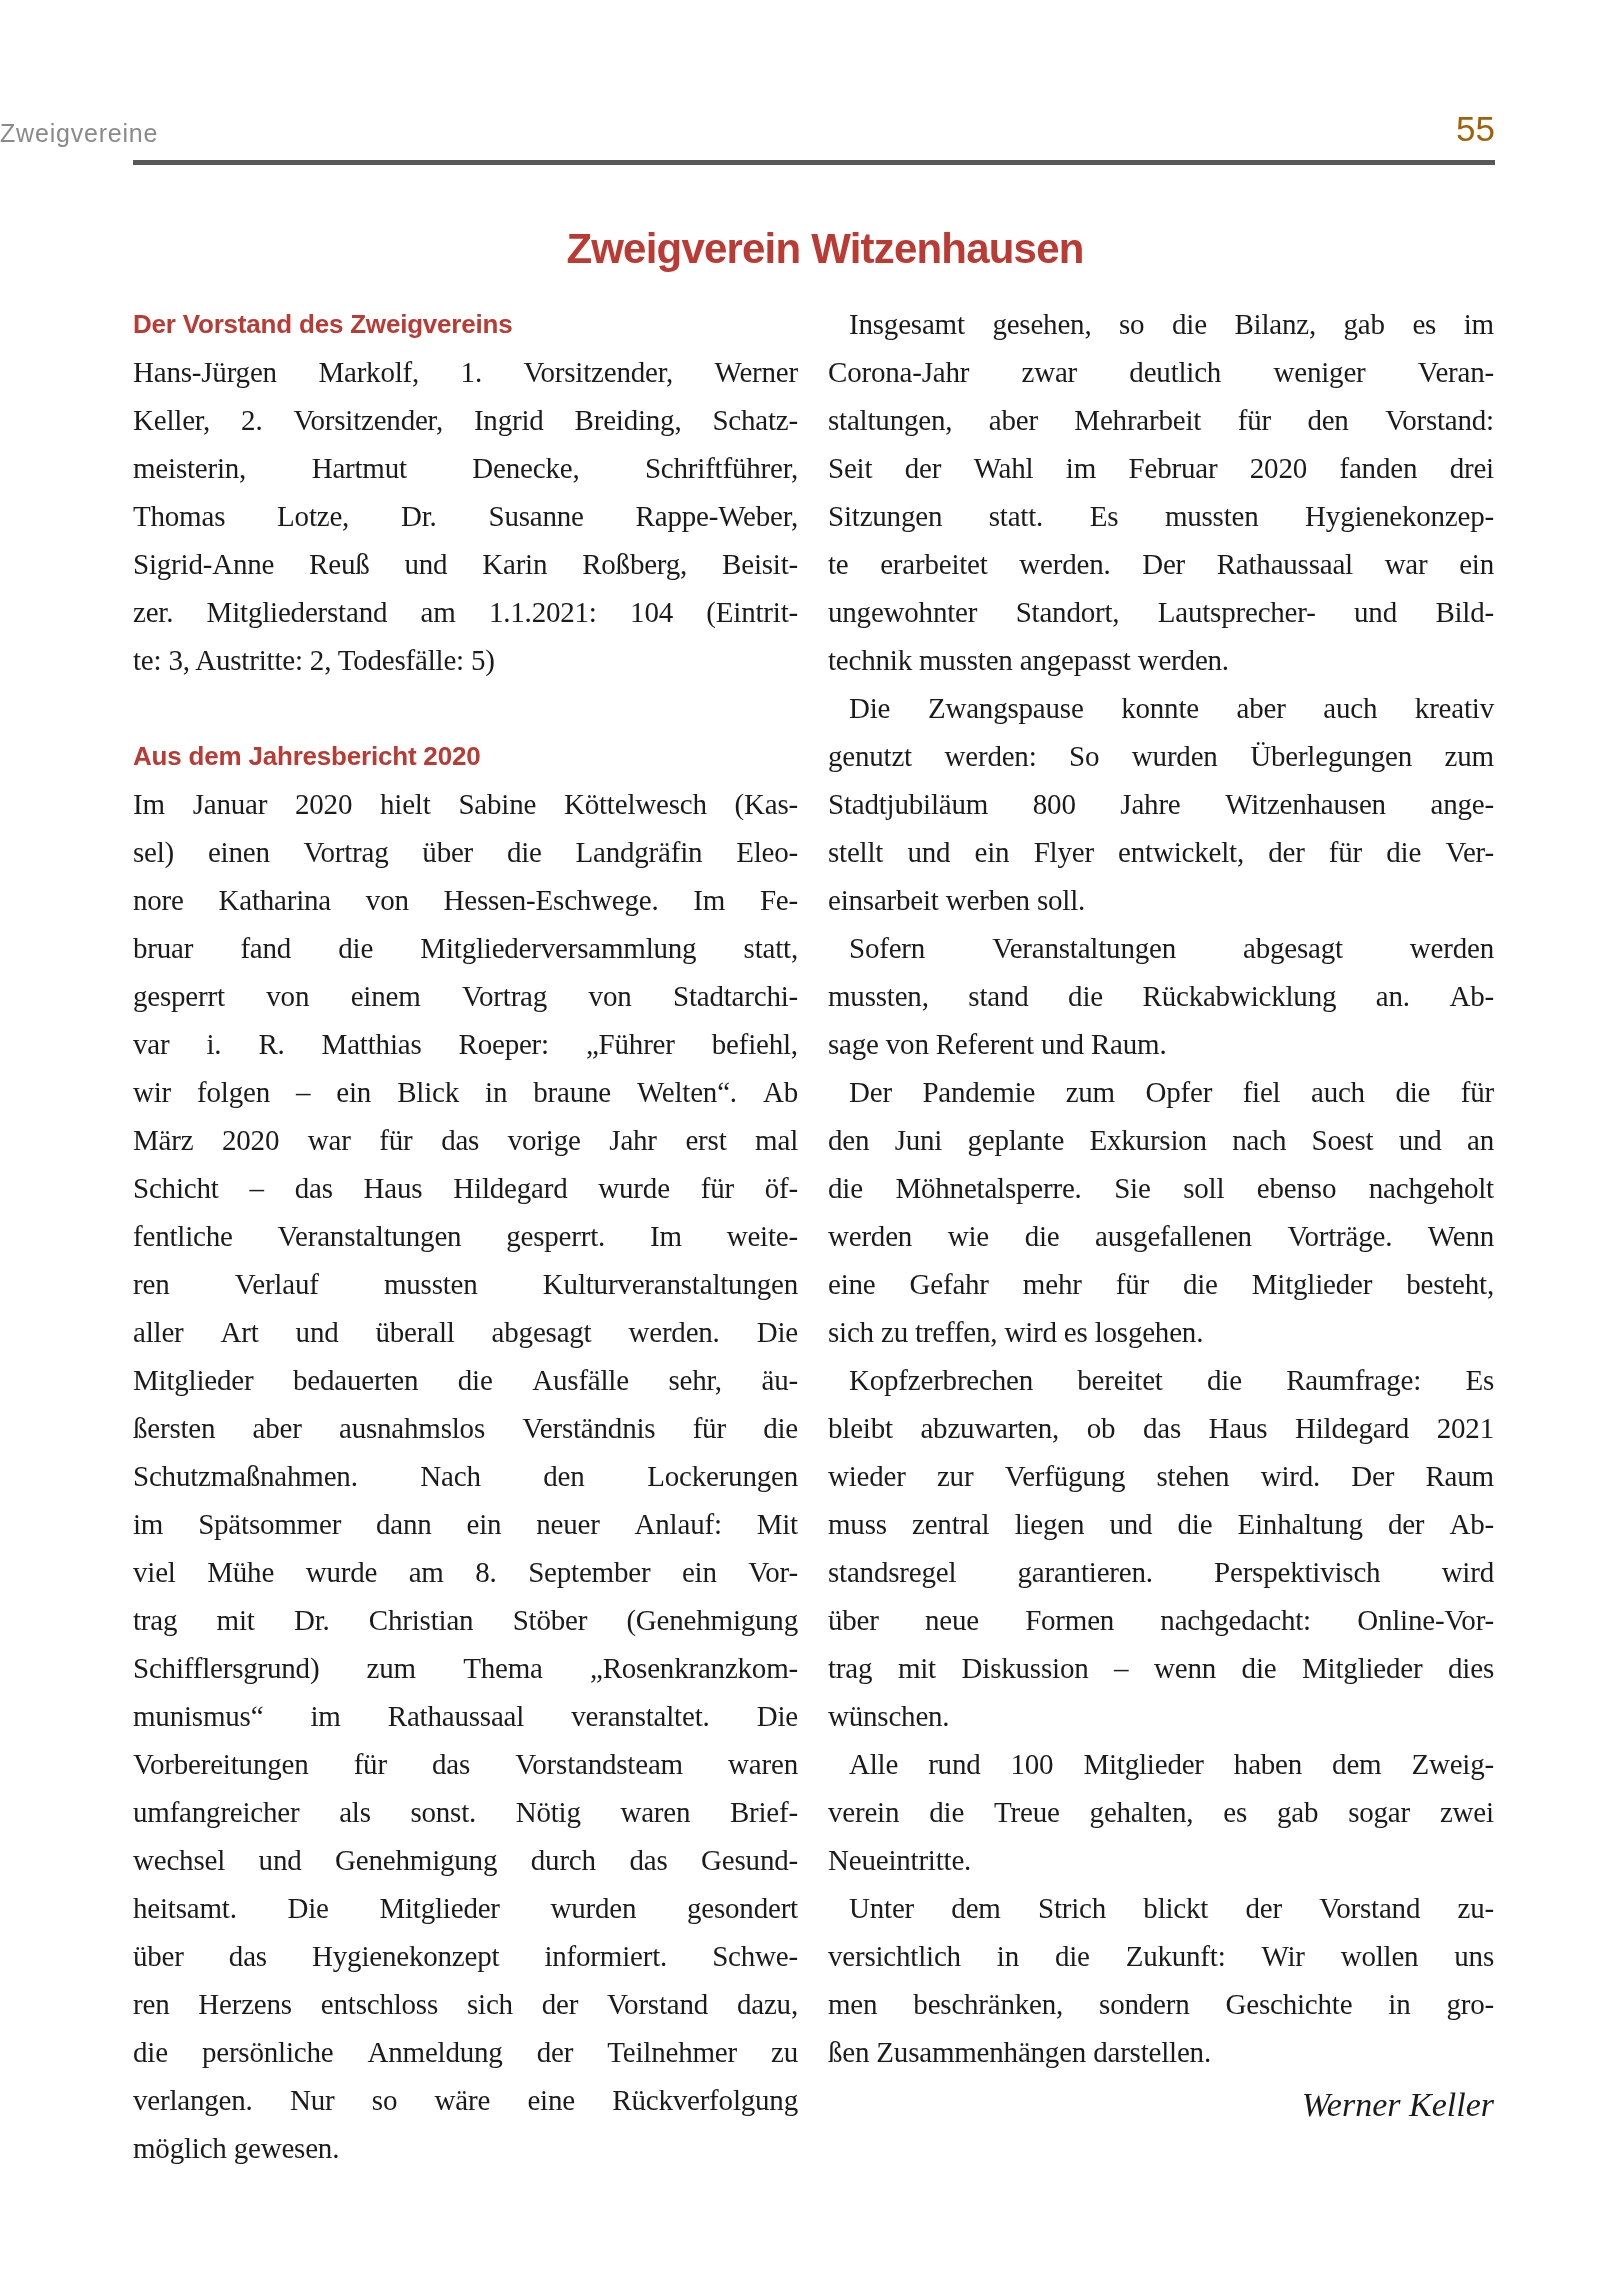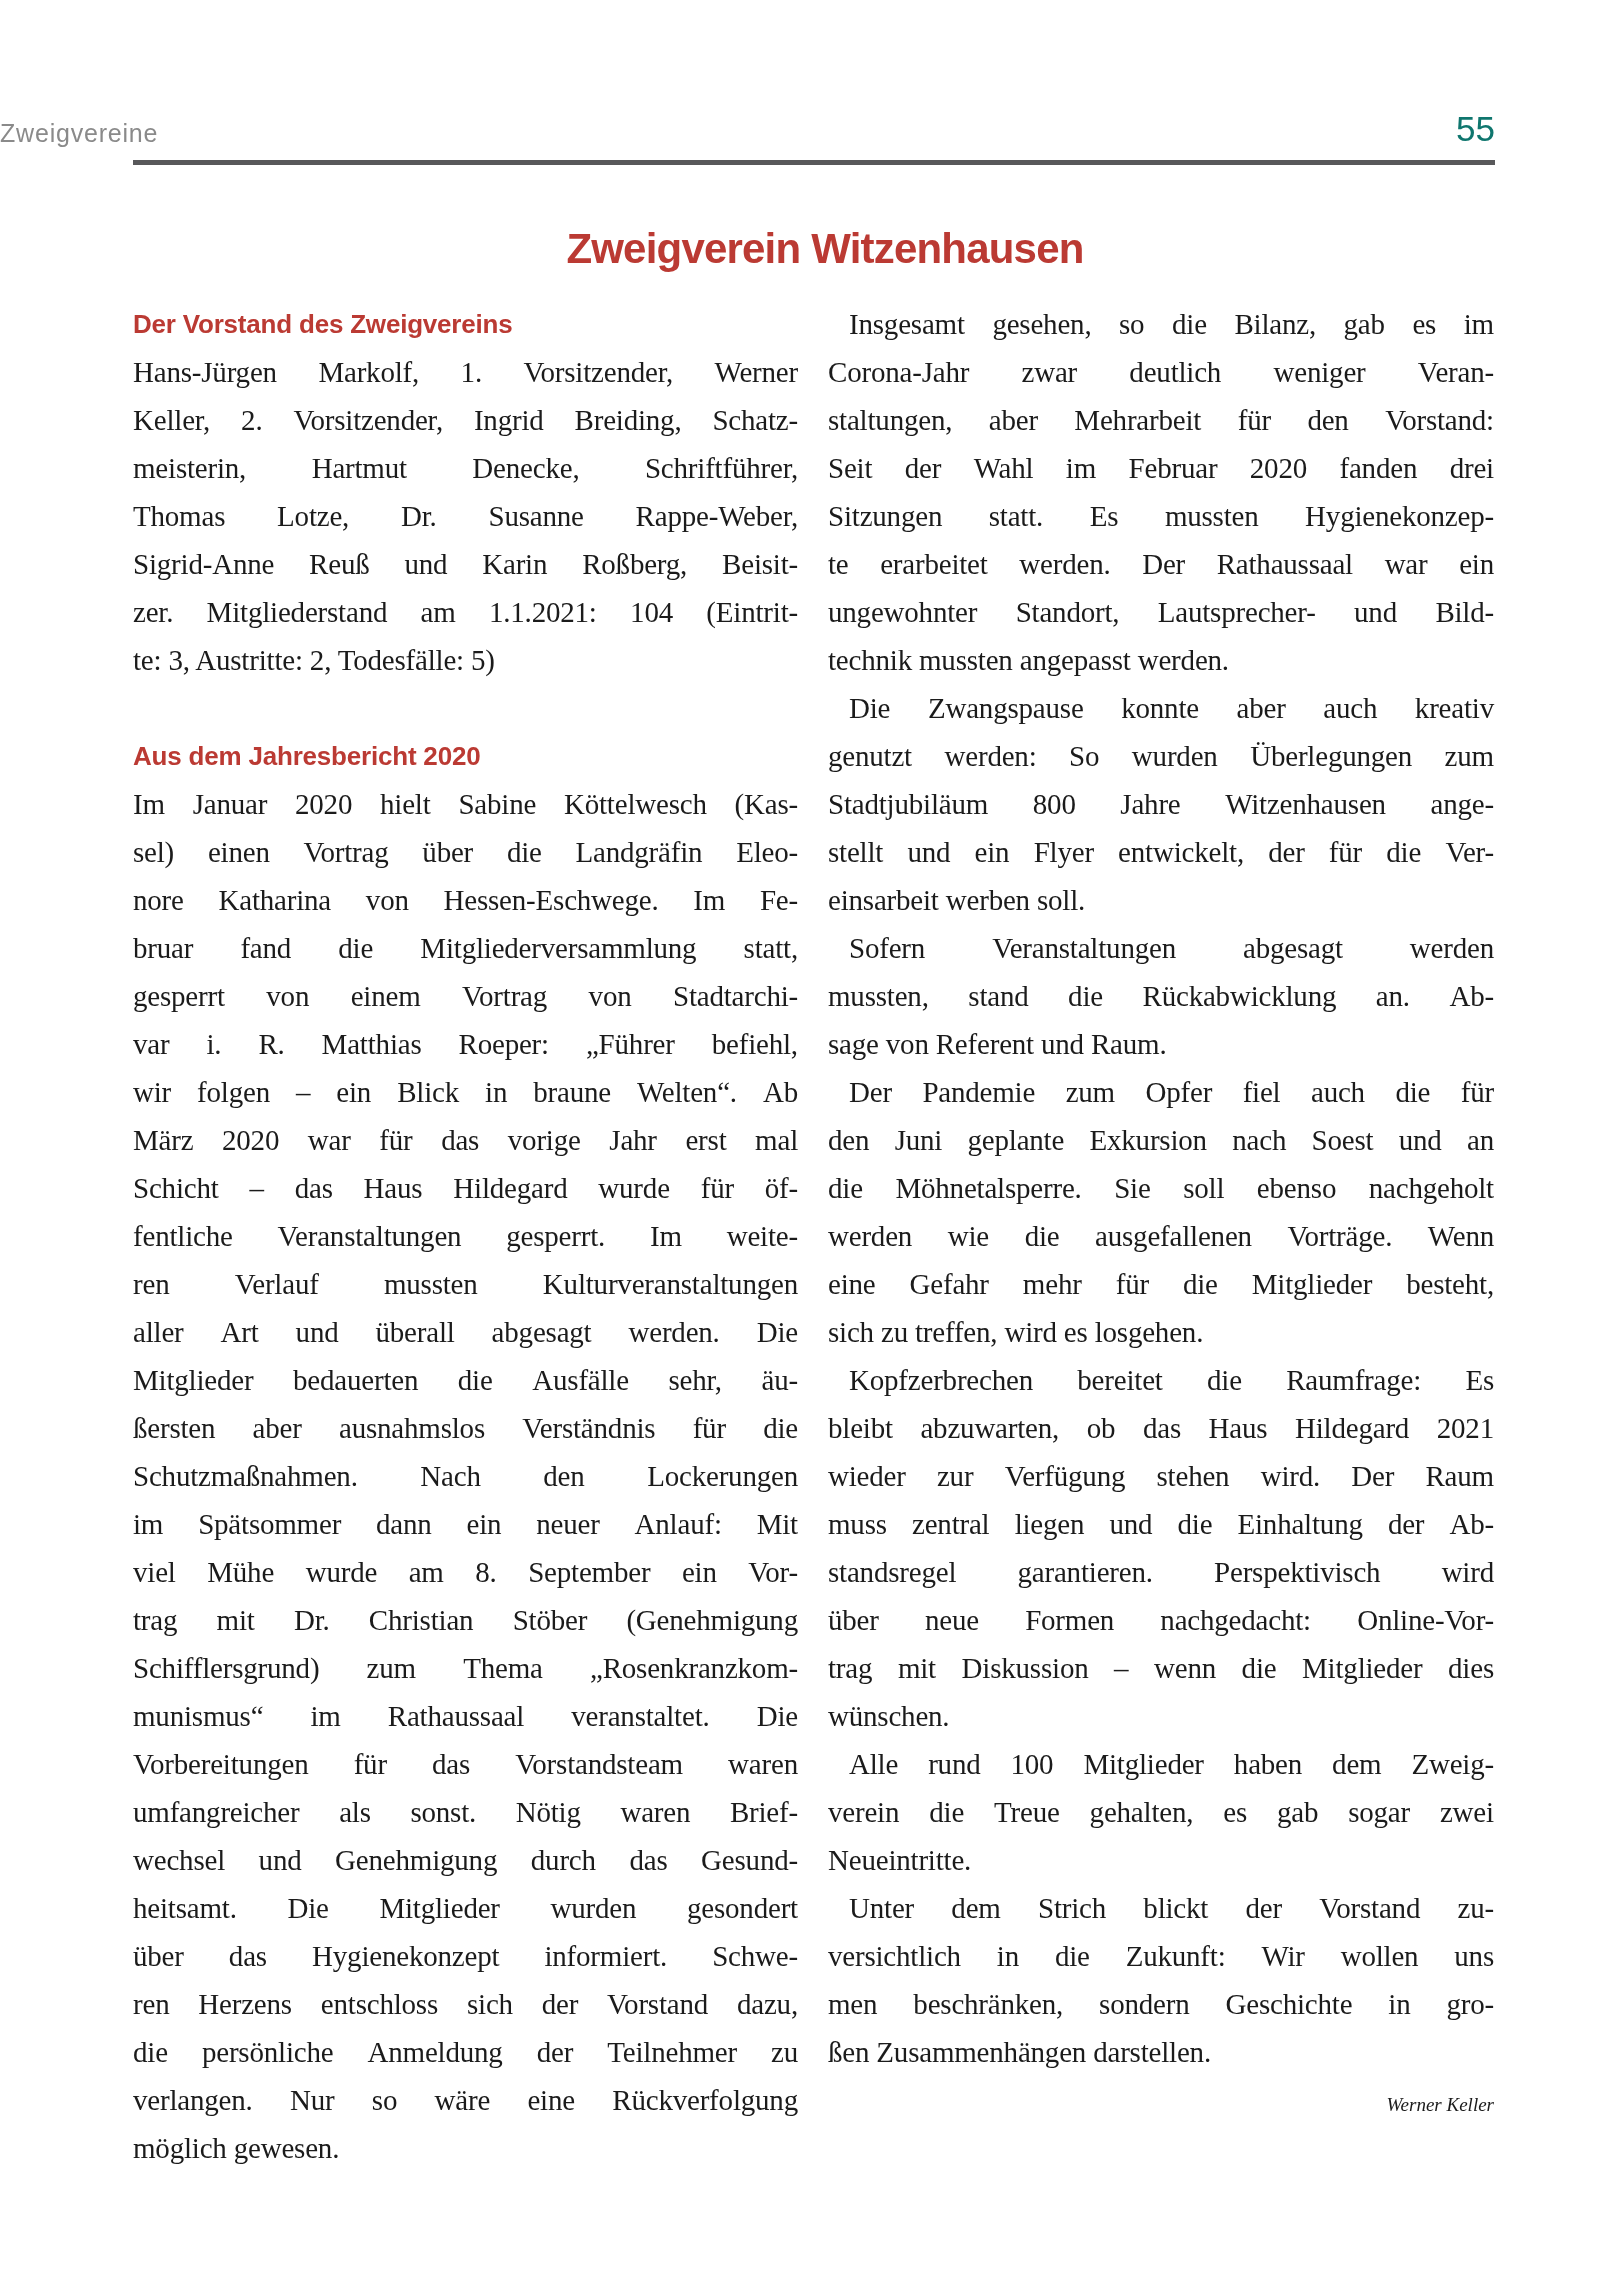--- a/index.html
+++ b/index.html
@@ -19,21 +19,21 @@
   }
   .running-head{
     position:absolute; top:119px; left:0; width:100%;
     font-family:"Liberation Sans", sans-serif;
     font-size:25px; color:var(--head-gray);
     letter-spacing:0.8px;
   }
   .page-number{
     position:absolute; top:111px; right:123px;
     font-family:"Liberation Sans", sans-serif;
-    font-size:35px; line-height:1; color:#0f766e;
+    font-size:35px; line-height:1; color:#a16207;
   }
   .rule{
     position:absolute; top:160px; left:133px;
     width:1362px; height:4.9px;
     background:var(--rule-gray);
   }
   .page-title{
     position:absolute; top:209px; left:0; width:100%;
     margin:16px; text-align:center;
     font-family:"Liberation Sans", sans-serif;
@@ -56,21 +56,21 @@
   .line.indent{ padding-left:21px; }
   .line.heading{
     font-family:"Liberation Sans", sans-serif;
     font-weight:700; font-size:26px;
     letter-spacing:-0.2px;
     color:var(--accent);
   }
   .signature{
     height:var(--pitch); line-height:var(--pitch);
     margin-top:4.9px;
-    font-size:19px; font-style:italic;
+    font-size:34px; font-style:italic;
     text-align:right; color:var(--ink);
   }
 </style>
 </head>
 <body>
 
 <div class="running-head">Zweigvereine</div>
 
 <div class="page-number">55</div>
 

